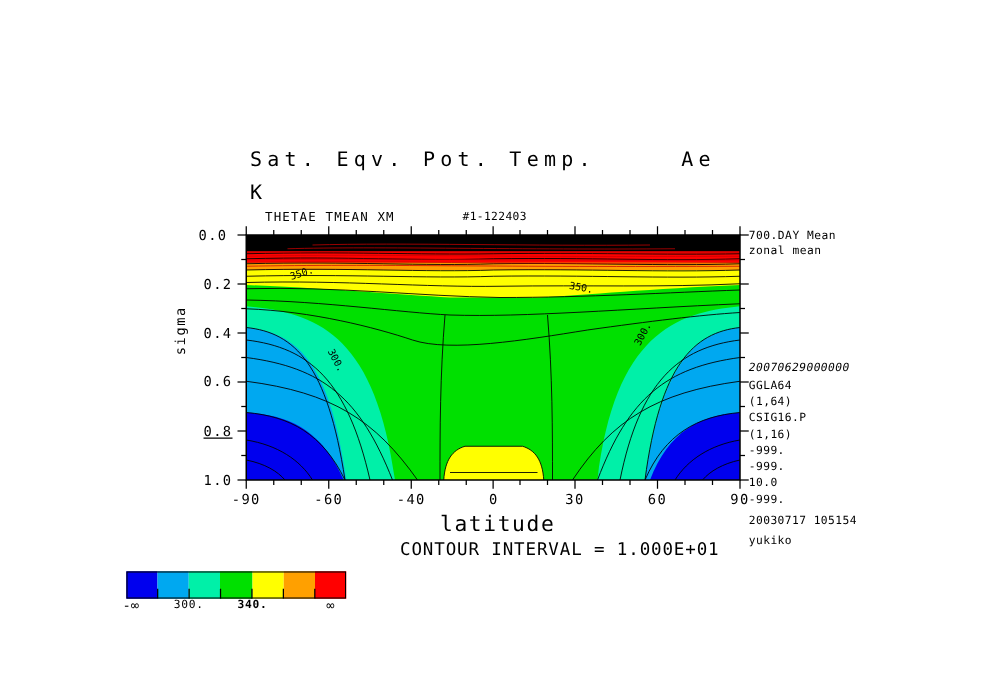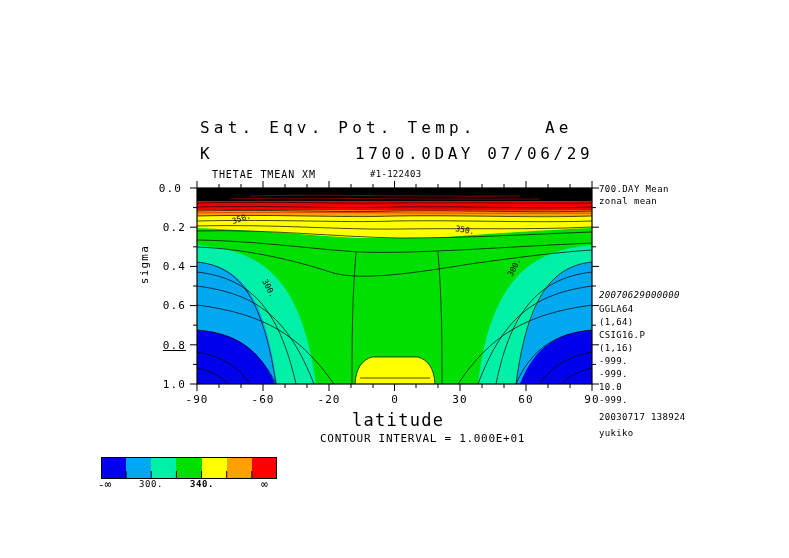--- a/index.html
+++ b/index.html
@@ -122,21 +122,21 @@
     left: 599px;
     font-size: 9px;
     letter-spacing: 0.35px;
     white-space: pre;
   }
   
   .contour-caption {
     position: absolute;
     left: 320px;
     top: 432px;
-    font-size: 11px;
+    font-size: 14px;
     letter-spacing: 0.7px;
     white-space: pre;
   }
   
   #colorbar-wrap {
     position: absolute;
     left: 101px;
     top: 457px;
     width: 176px;
     height: 22px;
@@ -160,21 +160,20 @@
   }
 </style>
 </head>
 <body>
 
 <div id="figure">
 
   <div class="title-main">Sat. Eqv. Pot. Temp.</div>
   <div class="title-ae">Ae</div>
   <div class="title-unit">K</div>
-  <div class="title-date">1700.0DAY 07/06/29</div>
   <div class="subtitle-left">THETAE TMEAN XM</div>
   <div class="subtitle-mid">#1-122403</div>
 
   <svg id="plot-svg" width="789" height="558">
     <defs>
       <clipPath id="plotclip">
         <rect x="197" y="188" width="395" height="196"></rect>
       </clipPath>
     </defs>
 
@@ -351,21 +350,21 @@
       <text x="262" y="281" transform="rotate(62 262 281)">300.</text>
       <text x="512" y="277" transform="rotate(-62 512 277)">300.</text>
     </g>
   </svg>
 
   <div class="ylabel">sigma</div>
   <div class="xlabel">latitude</div>
 
   <div class="xtick-label" style="left:177px; top:393px; width:40px;">-90</div>
   <div class="xtick-label" style="left:243px; top:393px; width:40px;">-60</div>
-  <div class="xtick-label" style="left:309px; top:393px; width:40px;">-20</div>
+  <div class="xtick-label" style="left:309px; top:393px; width:40px;">-40</div>
   <div class="xtick-label" style="left:378px; top:393px; width:34px;">0</div>
   <div class="xtick-label" style="left:443px; top:393px; width:34px;">30</div>
   <div class="xtick-label" style="left:509px; top:393px; width:34px;">60</div>
   <div class="xtick-label" style="left:575px; top:393px; width:34px;">90</div>
 
   <div class="ytick-label" style="left:140px; top:182px; width:42px;">0.0</div>
   <div class="ytick-label" style="left:144px; top:221px; width:42px;">0.2</div>
   <div class="ytick-label" style="left:144px; top:260px; width:42px;">0.4</div>
   <div class="ytick-label" style="left:144px; top:299px; width:42px;">0.6</div>
   <div class="ytick-label" style="left:144px; top:339px; width:42px;text-decoration:underline;">0.8</div>
@@ -376,21 +375,21 @@
 
   <div class="meta-line" style="top:290px;font-style:italic;">20070629000000</div>
   <div class="meta-line" style="top:304px;">GGLA64</div>
   <div class="meta-line" style="top:317px;">(1,64)</div>
   <div class="meta-line" style="top:330px;">CSIG16.P</div>
   <div class="meta-line" style="top:343px;">(1,16)</div>
   <div class="meta-line" style="top:356px;">-999.</div>
   <div class="meta-line" style="top:369px;">-999.</div>
   <div class="meta-line" style="top:382px;">10.0</div>
   <div class="meta-line" style="top:395px;">-999.</div>
-  <div class="meta-line" style="top:412px;">20030717 138924</div>
+  <div class="meta-line" style="top:412px;">20030717 105154</div>
   <div class="meta-line" style="top:428px;">yukiko</div>
 
   <div class="contour-caption">CONTOUR INTERVAL = 1.000E+01</div>
 
   <div id="colorbar-wrap">
     <div class="cb-cell" style="left:0px;   width:25.14px; background:#0000ee;"></div>
     <div class="cb-cell" style="left:25.14px;width:25.14px; background:#00a8f0;"></div>
     <div class="cb-cell" style="left:50.28px;width:25.14px; background:#00f0a8;"></div>
     <div class="cb-cell" style="left:75.42px;width:25.14px; background:#00e000;"></div>
     <div class="cb-cell" style="left:100.56px;width:25.14px;background:#ffff00;"></div>

